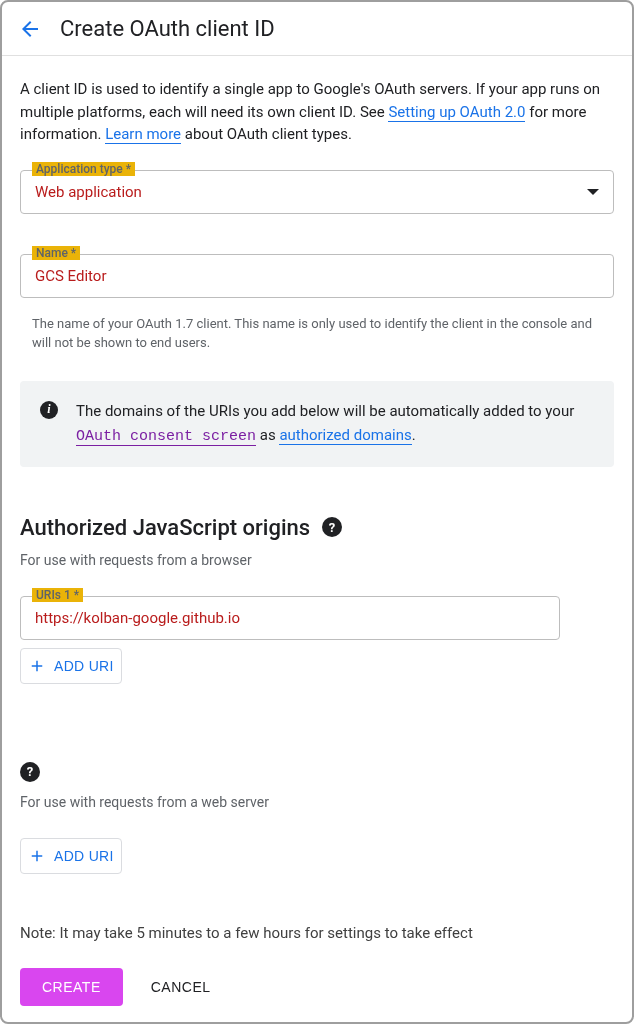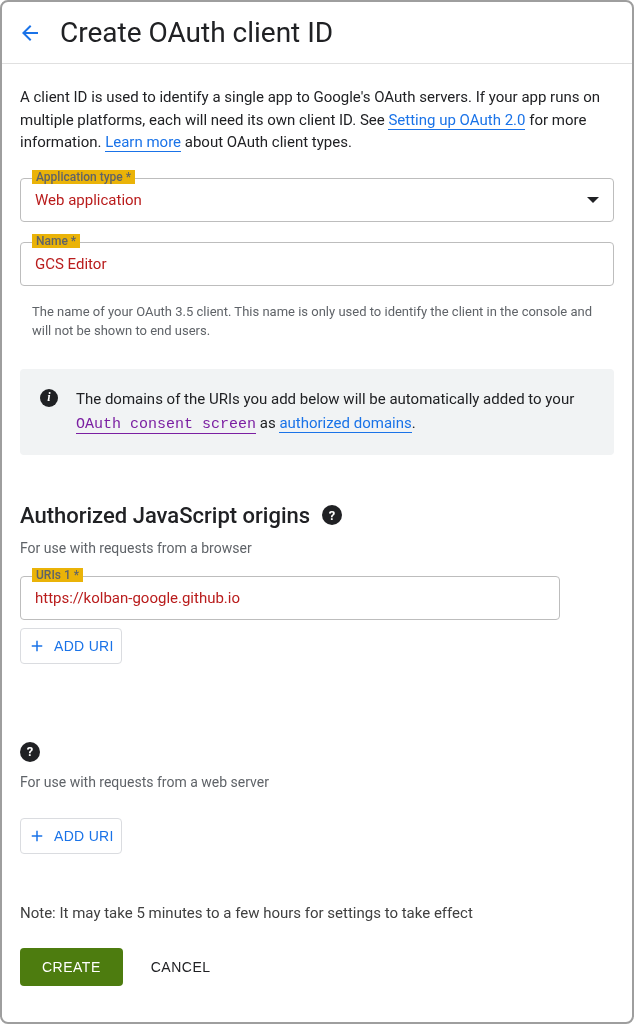--- a/index.html
+++ b/index.html
@@ -23,21 +23,21 @@
       color: #1a73e8;
       width: 24px;
       height: 24px;
       display: flex;
       align-items: center;
       justify-content: center;
       margin-right: 18px;
       cursor: pointer;
     }
     .header-title {
-      font-size: 28px;
+      font-size: 22px;
       font-weight: 400;
       color: #202124;
     }
     .content {
       padding: 22px 18px 18px 18px;
     }
     .intro {
       font-size: 15px;
       line-height: 1.5;
       color: #202124;
@@ -143,21 +143,21 @@
       display: flex;
       align-items: center;
       justify-content: center;
       font-size: 13px;
       font-weight: bold;
       flex-shrink: 0;
     }
     .section-sub {
       font-size: 14px;
       color: #5f6368;
-      margin-bottom: 20px;
+      margin-bottom: 28px;
     }
     .uri-field-wrap {
       position: relative;
       margin-bottom: 8px;
       width: 540px;
     }
     .add-uri-btn {
       border: 1px solid #dadce0;
       border-radius: 4px;
       padding: 8px 7px;
@@ -179,21 +179,21 @@
       font-size: 15px;
       color: #404040;
       margin-bottom: 26px;
     }
     .footer-btns {
       display: flex;
       gap: 28px;
       align-items: center;
     }
     .create-btn {
-      background: #4d7c0f;
+      background: #d946ef;
       color: #fff;
       border: none;
       border-radius: 4px;
       padding: 11px 22px;
       font-size: 14px;
       font-weight: 500;
       letter-spacing: 0.5px;
       cursor: pointer;
     }
     .cancel-btn {
@@ -228,25 +228,25 @@
     <div class="select-field">
       <span>Web application</span>
       <span class="sel-caret">
         <svg width="12" height="6" viewBox="0 0 12 6" fill="#202124">
             <path d="M0 0l6 6 6-6z"></path>
           </svg>
       </span>
     </div>
   </div>
 
-  <div class="field-wrap" style="margin-top:20px;">
+  <div class="field-wrap" style="margin-top:40px;">
     <span class="field-label">Name *</span>
     <input class="text-field" type="text" value="GCS Editor" style="">
   </div>
-  <p class="helper-text">The name of your OAuth 3.5 client. This name is only used to identify the client in the console and will not be shown to end users.</p>
+  <p class="helper-text">The name of your OAuth 1.7 client. This name is only used to identify the client in the console and will not be shown to end users.</p>
 
   <div class="info-banner">
     <span class="info-icon">i</span>
     <div class="info-text">
       <span>The domains of the URIs you add below will be automatically added to your </span><a class="link-visited">OAuth consent screen</a><span> as </span><a class="link">authorized domains</a><span>.</span>
     </div>
   </div>
 
   <div class="section-title-row">
     <span class="section-title">Authorized JavaScript origins</span>

